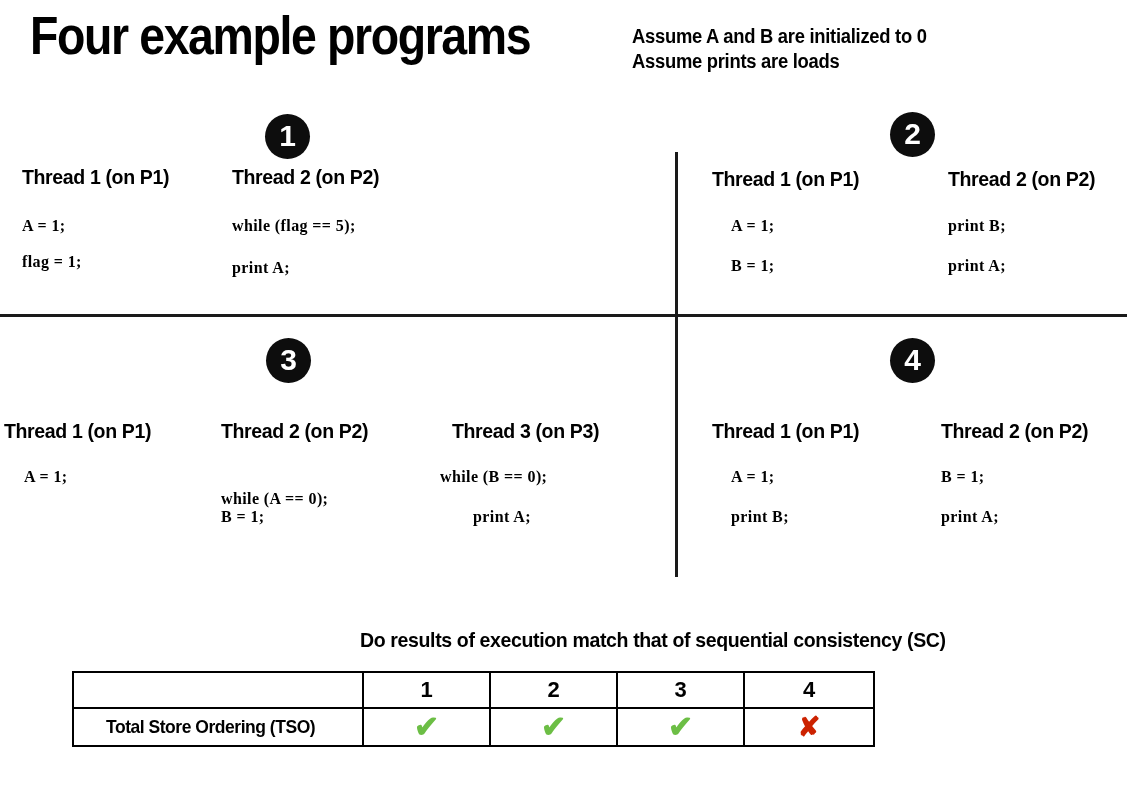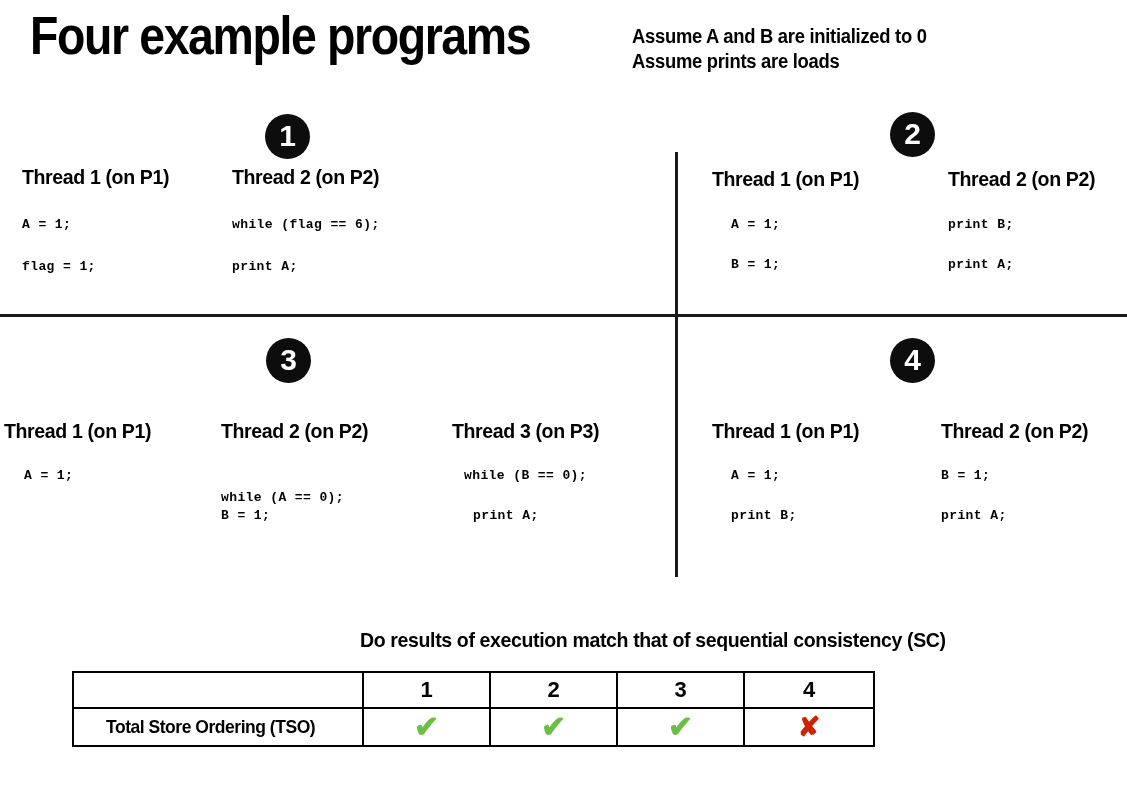--- a/index.html
+++ b/index.html
@@ -81,51 +81,51 @@
   
   .thread-head {
     font-size: 21px;
     font-weight: bold;
     letter-spacing: -0.4px;
     white-space: nowrap;
     transform: scaleX(0.93);
     transform-origin: left top;
   }
   .code-line {
-    font-family: Liberation Mono, monospace;
-    font-size: 13px;
+    font-family: Liberation Serif, serif;
+    font-size: 16px;
     font-weight: bold;
     white-space: pre;
     letter-spacing: 0.4px;
   }
 
   
   .q1-t1-head { left: 22px;  top: 165px; }
   .q1-t1-l1   { left: 22px;  top: 217px; }
-  .q1-t1-l2   { left: 22px;  top: 259px; }
+  .q1-t1-l2   { left: 22px;  top: 253px; }
   .q1-t2-head { left: 232px; top: 165px; }
   .q1-t2-l1   { left: 232px; top: 217px; }
   .q1-t2-l2   { left: 232px; top: 259px; }
 
   
   .q2-t1-head { left: 712px; top: 167px; }
   .q2-t1-l1   { left: 731px; top: 217px; }
   .q2-t1-l2   { left: 731px; top: 257px; }
   .q2-t2-head { left: 948px; top: 167px; }
   .q2-t2-l1   { left: 948px; top: 217px; }
   .q2-t2-l2   { left: 948px; top: 257px; }
 
   
   .q3-t1-head { left: 4px;   top: 419px; }
   .q3-t1-l1   { left: 24px;  top: 468px; }
   .q3-t2-head { left: 221px; top: 419px; }
   .q3-t2-l1   { left: 221px; top: 490px; }
   .q3-t2-l2   { left: 221px; top: 508px; }
   .q3-t3-head { left: 452px; top: 419px; }
-  .q3-t3-l1   { left: 464px; top: 468px; }
+  .q3-t3-l1   { left: 440px; top: 468px; }
   .q3-t3-l2   { left: 473px; top: 508px; }
 
   
   .q4-t1-head { left: 712px; top: 419px; }
   .q4-t1-l1   { left: 731px; top: 468px; }
   .q4-t1-l2   { left: 731px; top: 508px; }
   .q4-t2-head { left: 941px; top: 419px; }
   .q4-t2-l1   { left: 941px; top: 468px; }
   .q4-t2-l2   { left: 941px; top: 508px; }
 
@@ -195,21 +195,21 @@
 </div>
 
 <div class="abs h-divider"></div>
 <div class="abs v-divider"></div>
 
 <div class="abs badge badge-1">1</div>
 <div class="abs thread-head q1-t1-head">Thread 1 (on P1)</div>
 <div class="abs code-line q1-t1-l1">A = 1;</div>
 <div class="abs code-line q1-t1-l2">flag = 1;</div>
 <div class="abs thread-head q1-t2-head">Thread 2 (on P2)</div>
-<div class="abs code-line q1-t2-l1">while (flag == 6);</div>
+<div class="abs code-line q1-t2-l1">while (flag == 5);</div>
 <div class="abs code-line q1-t2-l2">print A;</div>
 
 <div class="abs badge badge-2">2</div>
 <div class="abs thread-head q2-t1-head">Thread 1 (on P1)</div>
 <div class="abs code-line q2-t1-l1">A = 1;</div>
 <div class="abs code-line q2-t1-l2">B = 1;</div>
 <div class="abs thread-head q2-t2-head">Thread 2 (on P2)</div>
 <div class="abs code-line q2-t2-l1">print B;</div>
 <div class="abs code-line q2-t2-l2">print A;</div>
 

